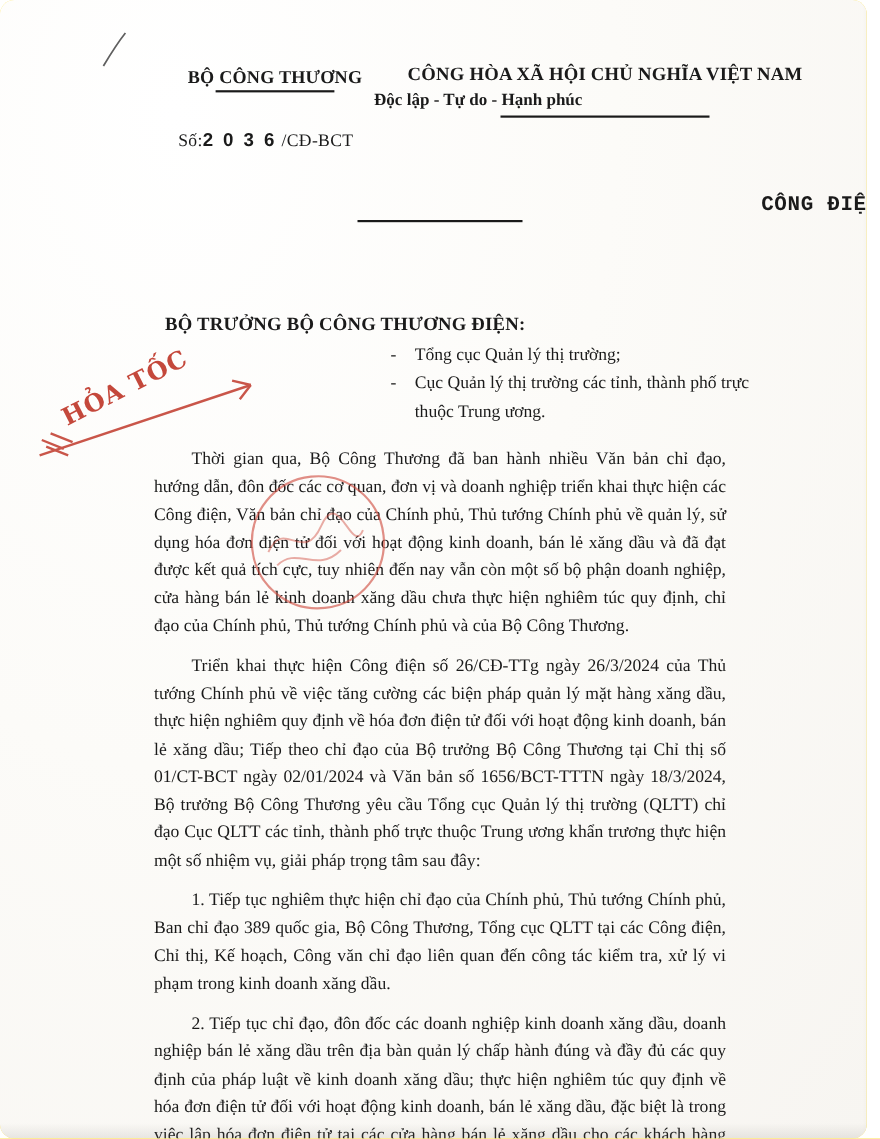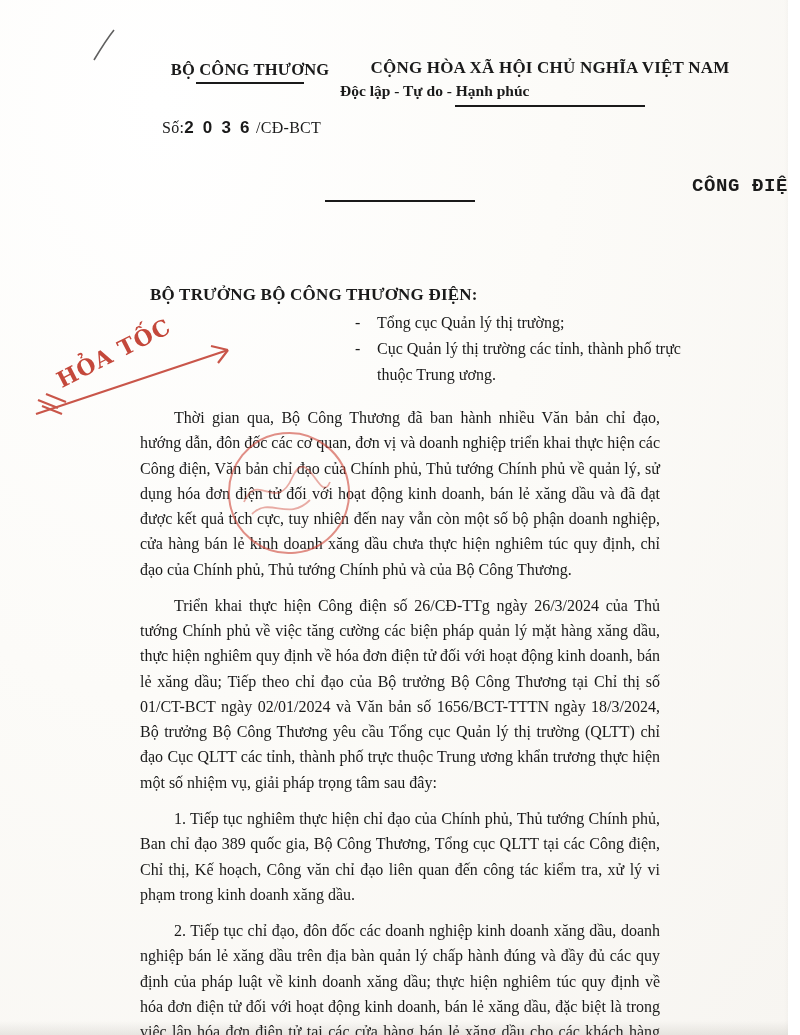--- a/index.html
+++ b/index.html
@@ -13,20 +13,21 @@
     font-family: "Liberation Serif", serif;
     color: #1a1a1a;
     overflow: hidden;
   }
   .page {
     position: relative;
     width: 788px;
     height: 1035px;
     background: #fde047;
     overflow: hidden;
+    border-radius: 13px;
   }
   
   .paper-tint {
     position: absolute;
     inset: 0;
     background:
       radial-gradient(ellipse at 20% 10%, #ffffff 0%, #fcfbf8 45%, #f7f5f1 100%);
     pointer-events: none;
   }
   .content {
@@ -257,21 +258,21 @@
 
 <div class="page">
   <div class="paper-tint"></div>
 
   <div class="content">
 
     <div class="header">
       <div class="org-name">BỘ CÔNG THƯƠNG</div>
       <div class="org-underline"></div>
 
-      <div class="nation">CỘNG HÒA XÃ HỘI CHỦ NGHĨA VIỆT NAM</div>
+      <div class="nation">CÔNG HÒA XÃ HỘI CHỦ NGHĨA VIỆT NAM</div>
       <div class="motto">Độc lập - Tự do - Hạnh phúc</div>
       <div class="motto-underline"></div>
 
       <div class="doc-number">
         <span>Số:</span><span class="stamped">2 0 3 6</span>
         <span>/CĐ-BCT</span>
       </div>
 
     </div>
 

